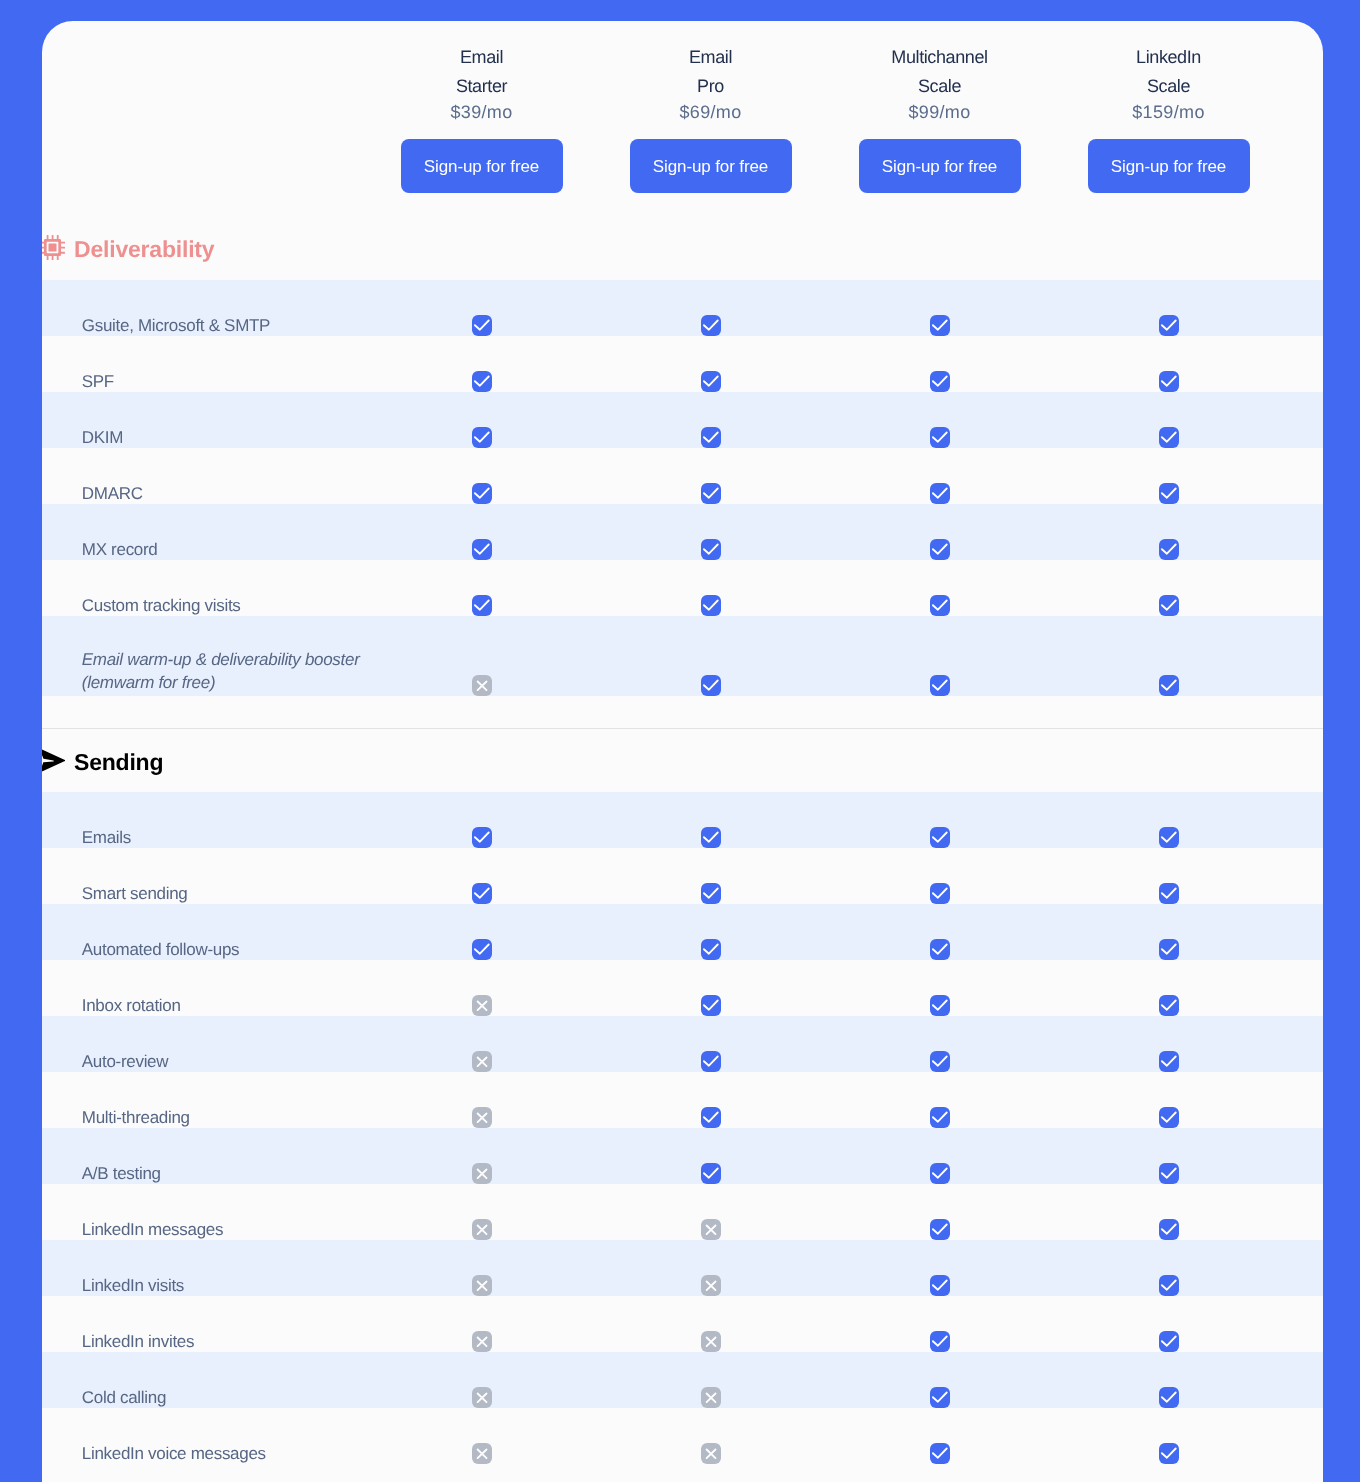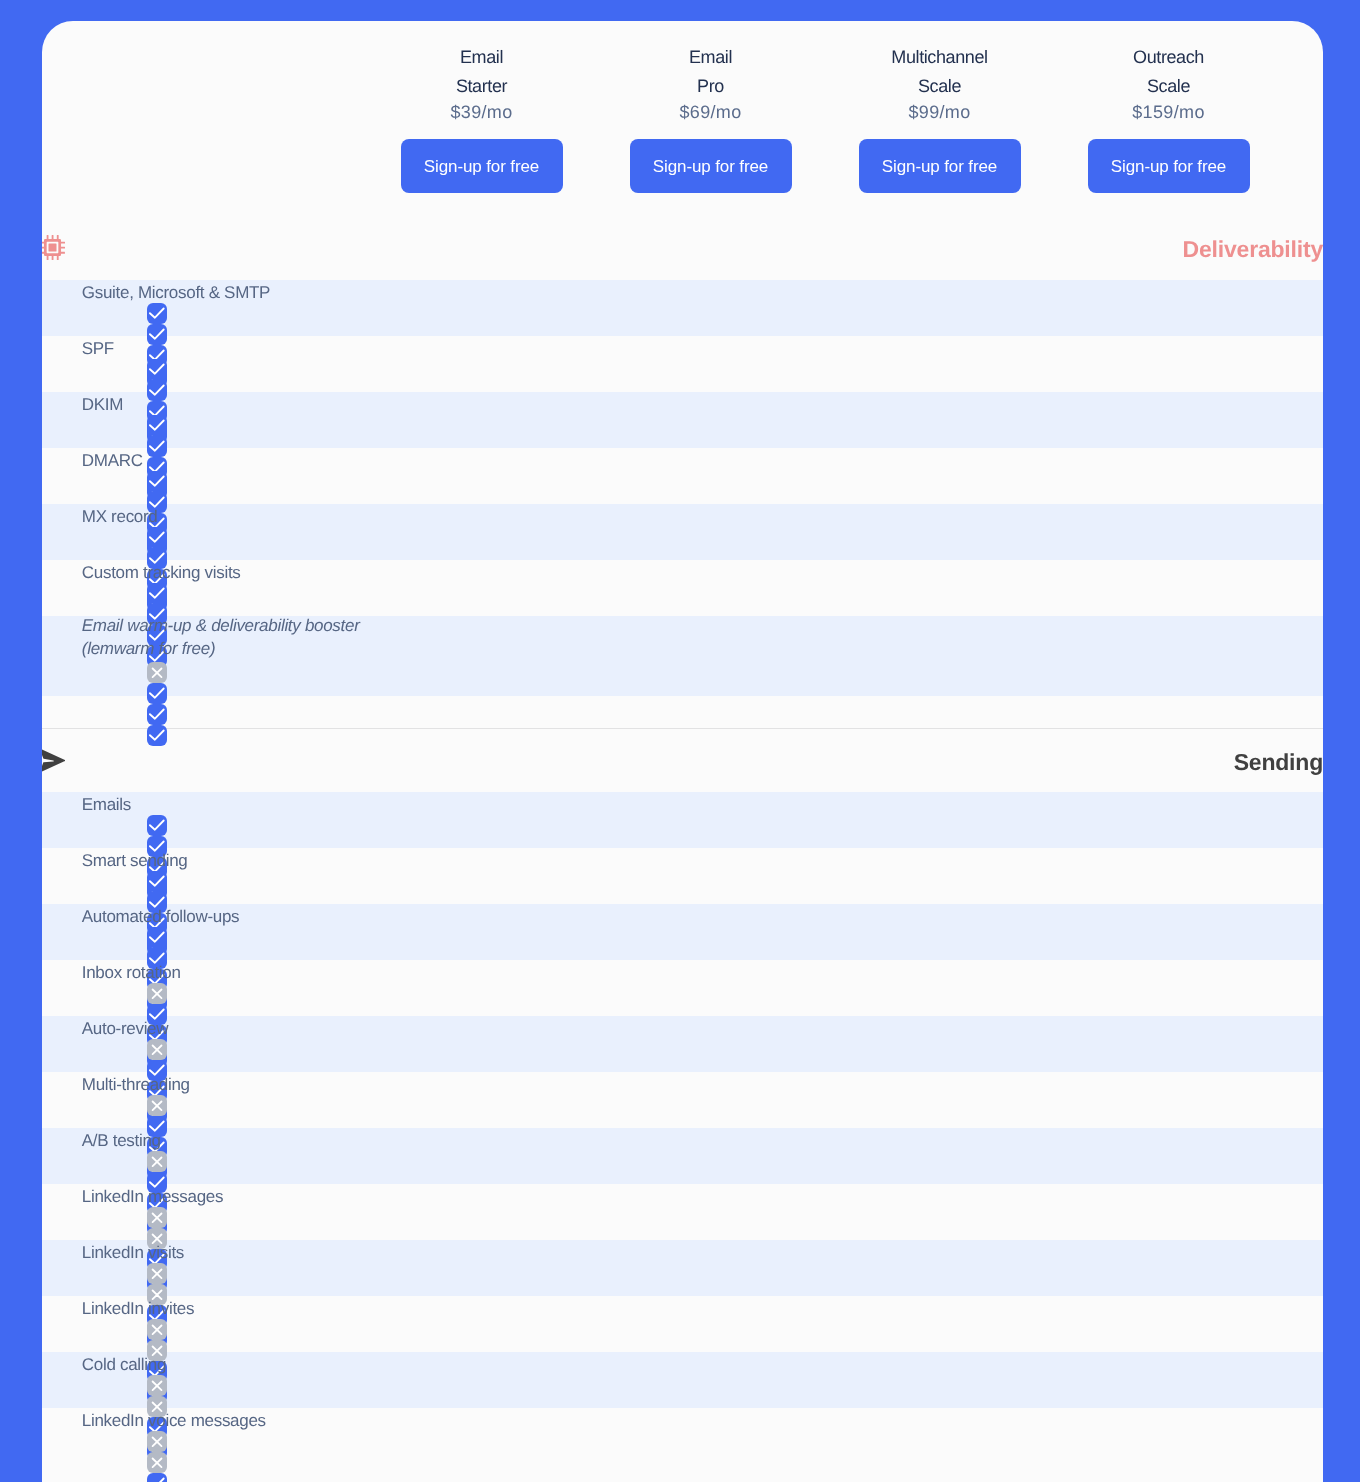--- a/index.html
+++ b/index.html
@@ -31,30 +31,30 @@
   .plan-price { font-size: 18px; color: #5b6c8c; margin-top: 0; line-height: 22px; letter-spacing: 0.35px;}
   .cta {
     display: inline-block; margin-top: 16px;
     background: #4169f2; color: #fff; border: none;
     border-radius: 8px; font-family: inherit;
     font-size: 17px; width: 162px; height: 54px; cursor: pointer;
     letter-spacing: -0.12px; line-height: 49px; padding: 0;
   }
   
   .section-title {
-    display: flex; align-items: center; justify-content: space-between;
+    display: flex; align-items: center; justify-content: flex-start;
     gap: 7px; font-size: 23px; font-weight: 700; letter-spacing: -0.2px;
   }
   .section-title > span:last-child { line-height: 23px; position: relative; top: -3px; }
   .sec-icon { display: flex; align-items: center; line-height: 0; position: relative; top: -5px; left: -2px; }
   .sec-deliverability { height: 87px; color: #ee9090; padding-top: 32px; }
-  .sec-sending { height: 63px; color: #404040; padding-top: 10px; }
+  .sec-sending { height: 63px; color: #000000; padding-top: 10px; }
   .section-gap { height: 33px; background: #fbfbfb; border-bottom: 1px solid #e2e2e3; }
   
-  .row { display: flex; align-items: flex-start; height: 56px; flex-direction: column; }
+  .row { display: flex; align-items: flex-end; height: 56px; }
   .row.two-line { height: 80px; }
   .row.alt { background: #e9f0fd; }
   .row .label {
     width: 325px; flex: none; padding-left: 39.8px; padding-right: 3.5px;
     font-size: 17px; color: #566684; line-height: 23px; letter-spacing: -0.3px;
     position: relative; top: 1px;
   }
   .row.two-line .label { top: -2px; font-style: italic; }
   .row .cell { width: 229px; flex: none; display: flex; justify-content: center; align-items: center; }
   .mark { width: 20px; height: 21px; border-radius: 6px; display: block; }
@@ -64,21 +64,21 @@
 </style>
 </head>
 <body>
 
 <div class="card">
   <div class="plan-head">
     <div class="spacer"></div>
   <div class="plan-col"><div class="plan-name"><span>Email</span><br><span>Starter</span></div><div class="plan-price">$39/mo</div><button class="cta">Sign-up for free</button></div>
       <div class="plan-col"><div class="plan-name"><span>Email</span><br><span>Pro</span></div><div class="plan-price">$69/mo</div><button class="cta">Sign-up for free</button></div>
       <div class="plan-col"><div class="plan-name"><span>Multichannel</span><br><span>Scale</span></div><div class="plan-price">$99/mo</div><button class="cta">Sign-up for free</button></div>
-      <div class="plan-col"><div class="plan-name"><span>Outreach</span><br><span>Scale</span></div><div class="plan-price">$159/mo</div><button class="cta">Sign-up for free</button></div>
+      <div class="plan-col"><div class="plan-name"><span>LinkedIn</span><br><span>Scale</span></div><div class="plan-price">$159/mo</div><button class="cta">Sign-up for free</button></div>
     </div>
   <div id="sections">
       <div class="section-title sec-deliverability">
         <span class="sec-icon">
           <svg viewBox="0 0 24 24" width="25" height="25" aria-hidden="true">
             <g fill="currentColor">
               <rect x="6.4" y="0" width="1.75" height="4.6" rx="0.35"></rect>
               <rect x="11.2" y="0" width="1.75" height="4.6" rx="0.35"></rect>
               <rect x="16.15" y="0" width="1.75" height="4.6" rx="0.35"></rect>
               <rect x="6.4" y="19.4" width="1.75" height="4.6" rx="0.35"></rect>

